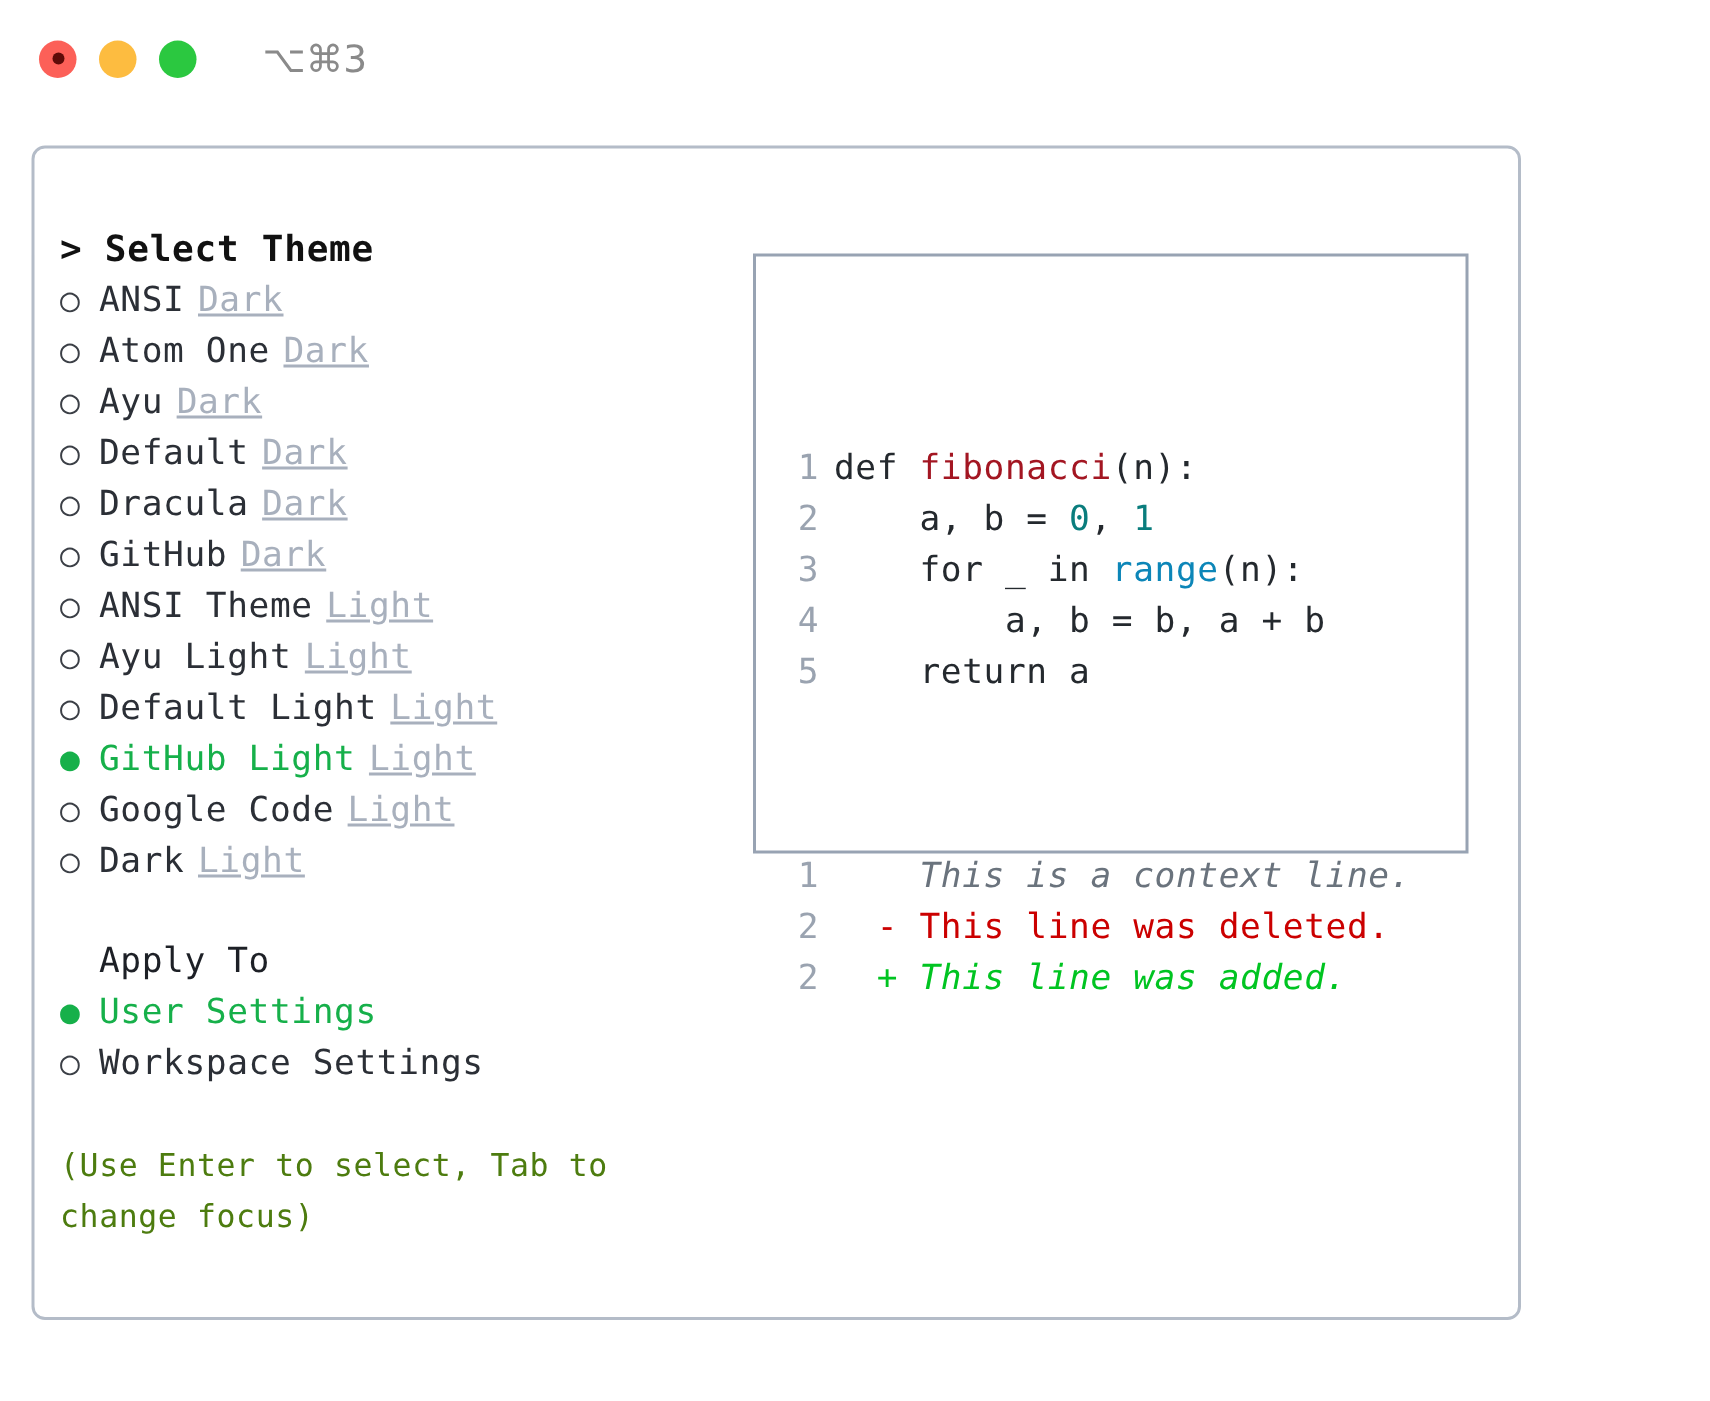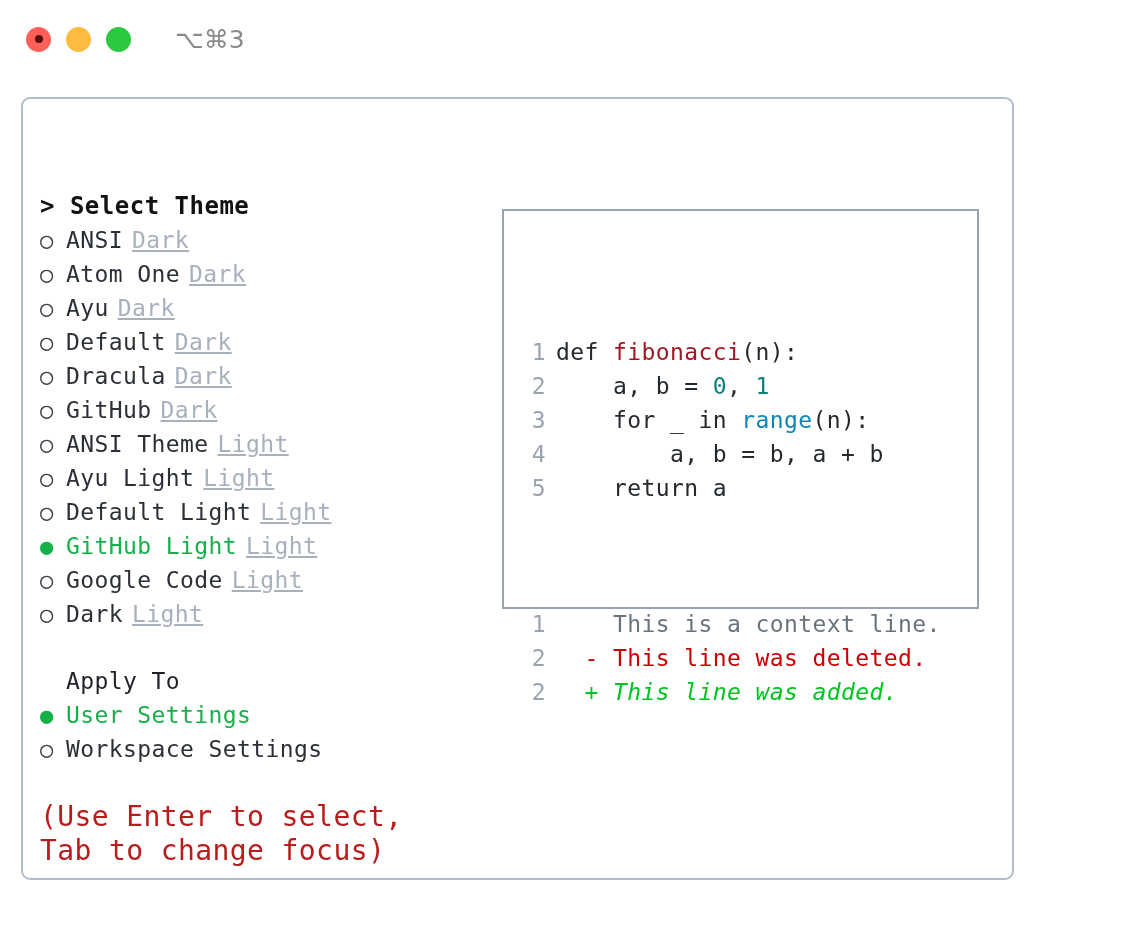--- a/index.html
+++ b/index.html
@@ -68,21 +68,21 @@
     height: 783px;
     border: 2px solid #b4bcc8;
     border-radius: 9px;
     box-sizing: border-box;
     background: #fff;
   }
 
   .columns {
     position: absolute;
     left: 0; top: 0;
-    width: 100%; height: 100%; margin-top: 40px;
+    width: 100%; height: 100%;
   }
 
   .col-left {
     position: absolute;
     left: 17px;
     top: 50px;
     width: 440px;
   }
   .col-right {
     position: absolute;
@@ -135,23 +135,23 @@
     font-size: 23px;
     color: #1d2026;
     line-height: 34px;
     padding-left: 26px;
     white-space: pre;
     letter-spacing: 0.4px;
   }
 
   .hint {
     margin-top: 34px;
-    font-size: 28px;
-    line-height: 34px;
-    color: #b91c1c;
+    font-size: 21px;
+    line-height: 34px;
+    color: #4d7c0f;
     letter-spacing: 0.4px;
     width: 410px;
   }
 
   
   .preview-box {
     margin-top: 20px;
     width: 477px;
     height: 400px;
     border: 2px solid #98a3b3;
@@ -176,21 +176,21 @@
     color: #9aa3b0;
     flex: 0 0 26px;
   }
   .code-text { margin-left: 10px; color: #24292e; }
 
   .tok-fn   { color: #a31622; }
   .tok-num  { color: #0a7d7d; }
   .tok-call { color: #0c86b8; }
 
   .diff { margin-top: 34px; }
-  .diff .ctx  { color: #6a737d; }
+  .diff .ctx  { color: #6a737d; font-style: italic; }
   .diff .del  { color: #cb0000; }
   .diff .add  { color: #00c421; font-style: italic; }
 </style>
 </head>
 <body>
 
 <div class="window">
 
   <div class="titlebar">
     <div class="lights">

